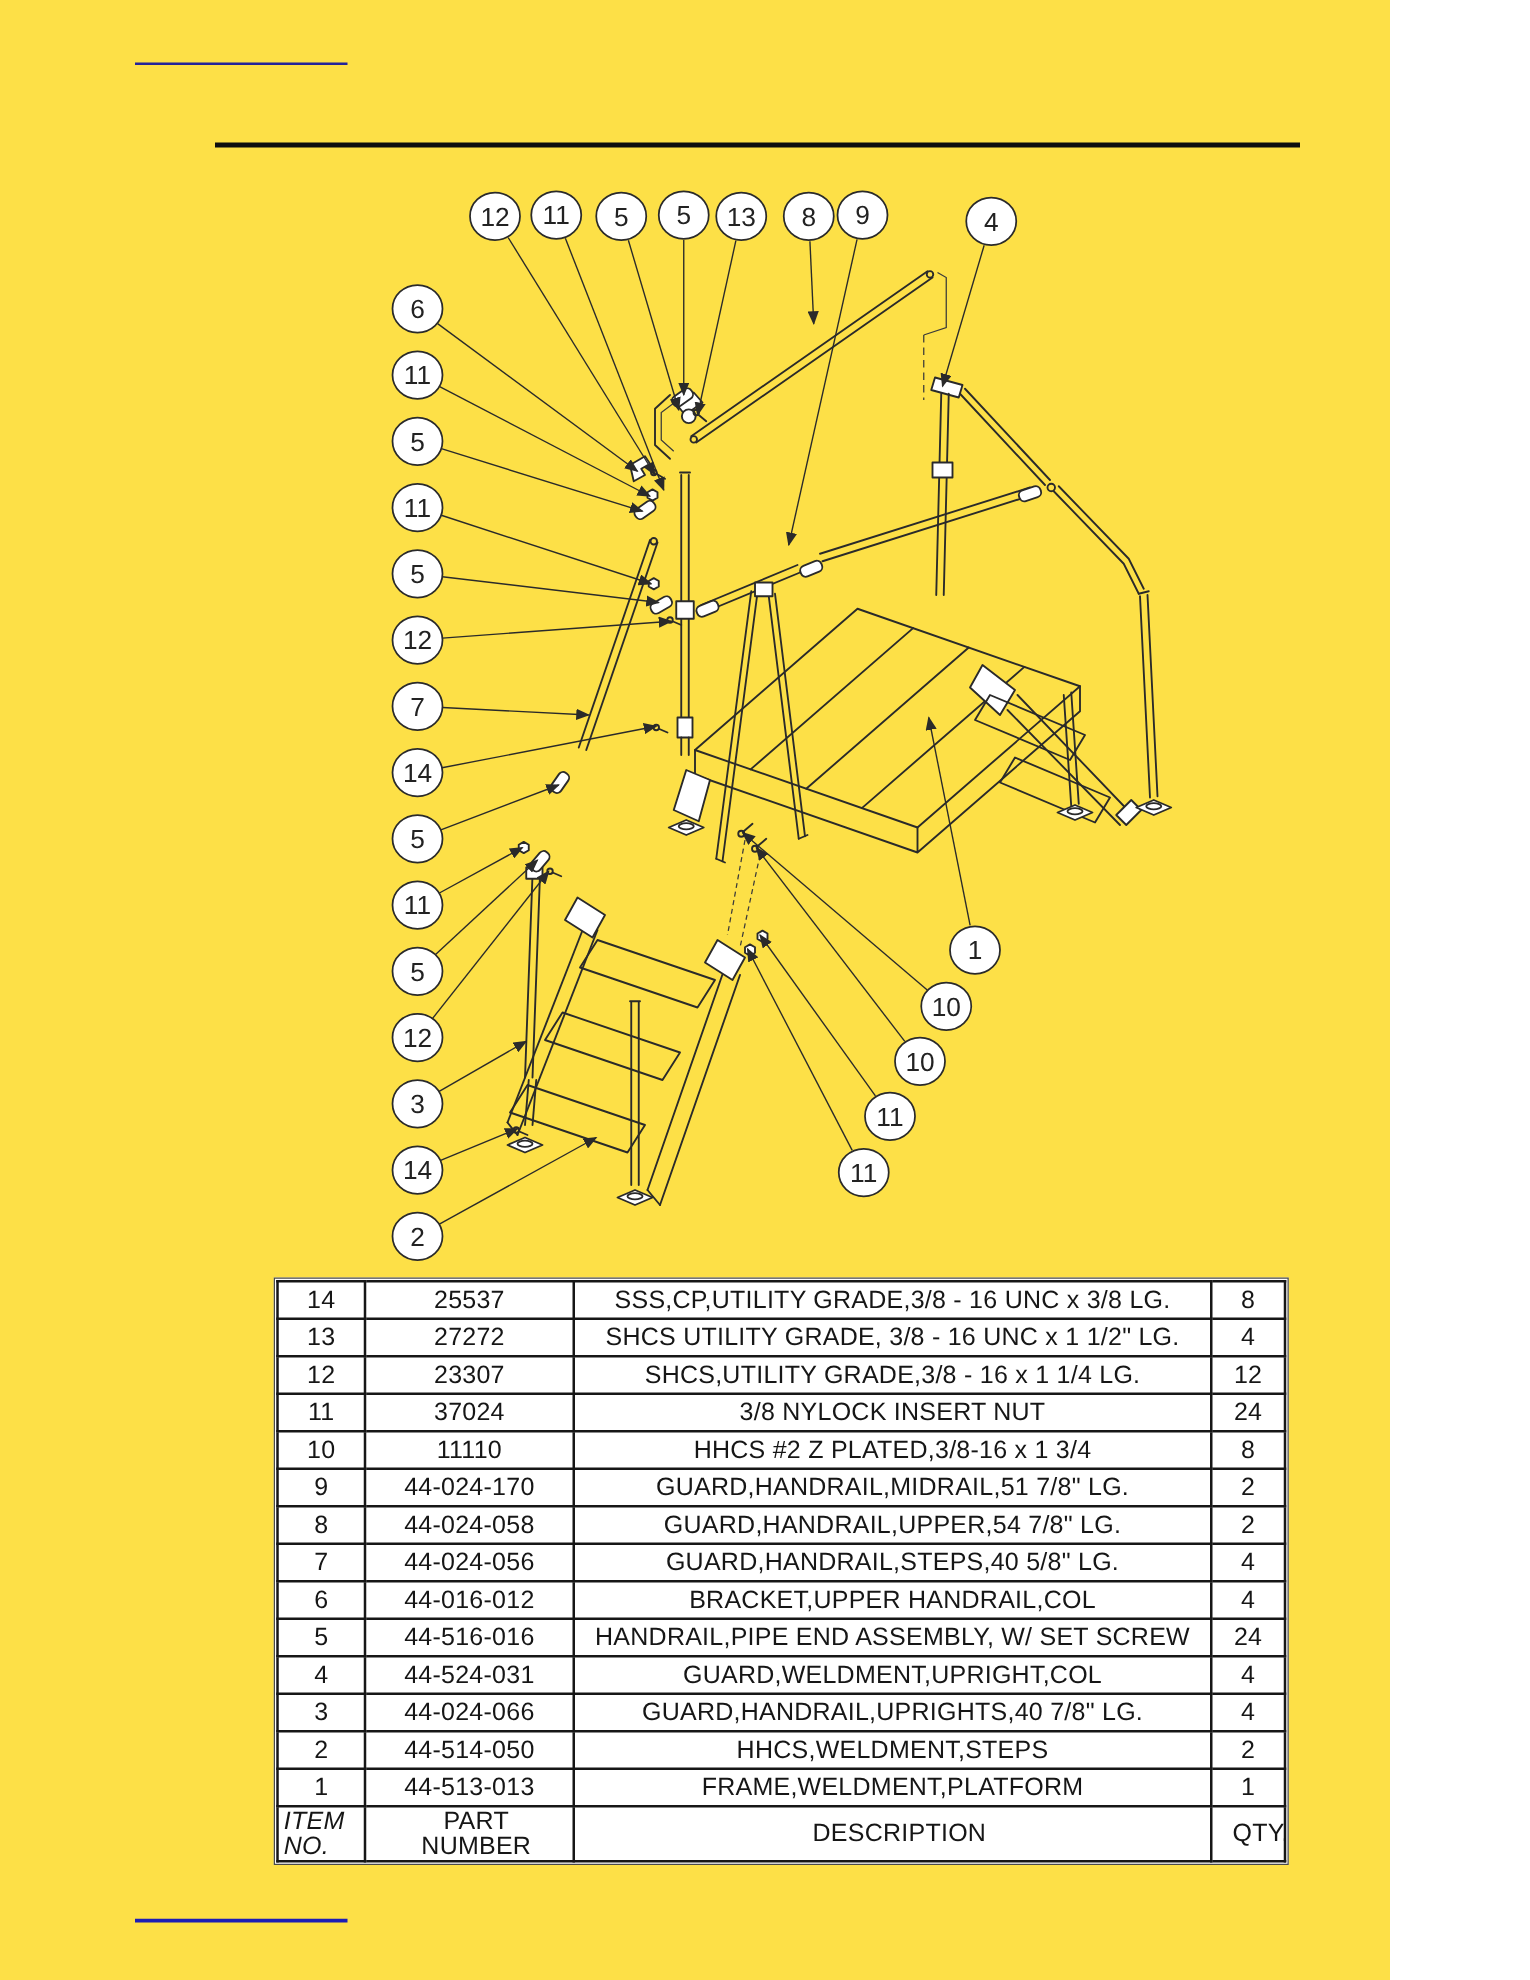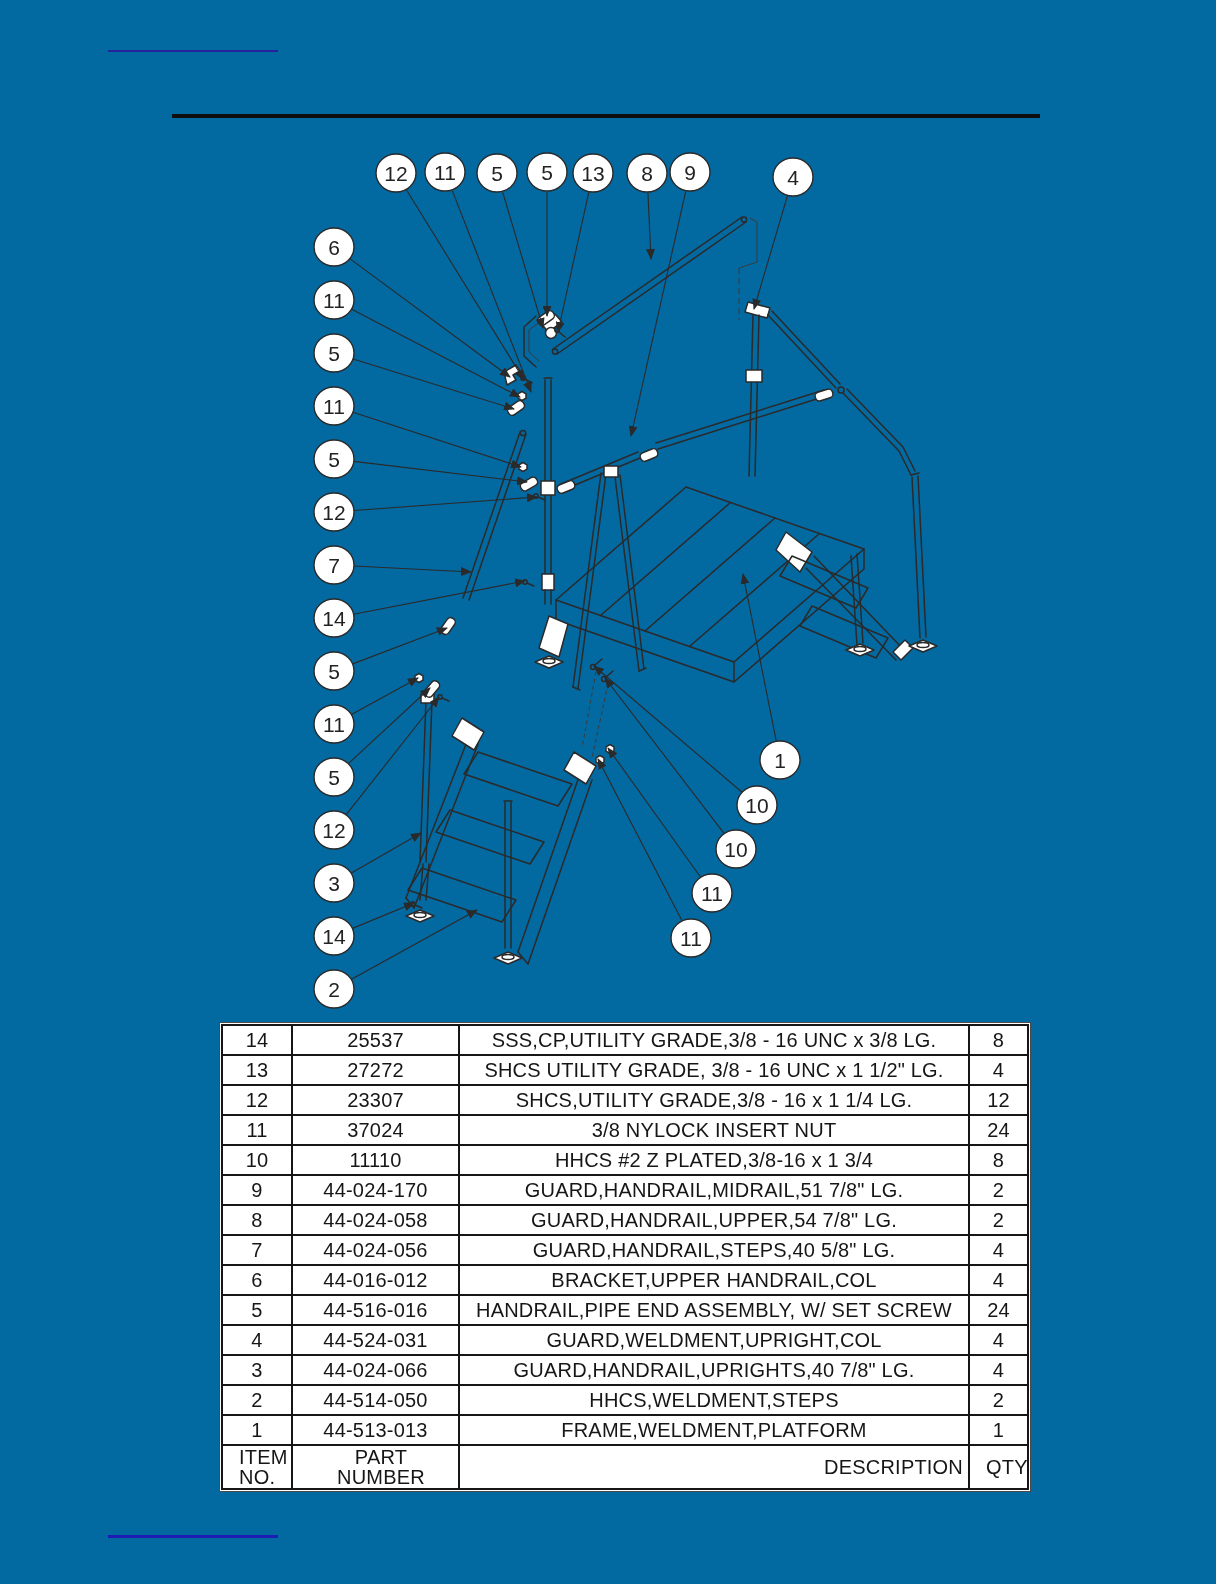--- a/index.html
+++ b/index.html
@@ -1,33 +1,33 @@
 <!DOCTYPE html>
 <html><head>
 <meta charset="utf-8">
 <style>
   html,body{margin:0;padding:0;background:#ffffff;}
-  .page{position:relative;width:1216px;height:1584px;background:#0369a1;overflow:hidden;
+  .page{position:relative;width:1112px;height:1584px;background:#fde047;overflow:hidden;
         font-family:"Liberation Sans", sans-serif;color:#141414;}
   .rule{position:absolute;}
   .rule-top-blue{left:108px;top:50px;width:170px;height:2px;background:#23239a;}
   .rule-divider{left:172px;top:114px;width:868px;height:4px;background:#0e0e0e;}
   .rule-bottom-blue{left:108px;top:1535px;width:170px;height:3px;background:#1d1db5;}
   svg.diagram{position:absolute;left:0;top:0;}
   .lw{stroke:#2a2a2a;stroke-width:1.5;fill:none;stroke-linecap:round;stroke-linejoin:round;}
   .thin{stroke:#3a3a3a;stroke-width:1;fill:none;}
   .whitefill{fill:#ffffff;}
   .table-wrap{position:absolute;left:219px;top:1022px;border:1px solid #4a4a4a;padding:1px;background:#fff;}
   table.parts{border-collapse:collapse;table-layout:fixed;width:806px;background:#fff;
               font-family:"Liberation Sans", sans-serif;font-size:20px;color:#161616;}
   table.parts td{border:2px solid #161616;height:28px;padding:0 5px;text-align:center;
                  white-space:nowrap;overflow:hidden;font-weight:400;letter-spacing:.2px;}
   table.parts td.c-desc{text-align:center;}
   table.parts tr.hdr td{height:42px;font-size:20px;white-space:normal;line-height:1.02;padding-left:16px;}
-  table.parts tr.hdr td.c-item{text-align:left;padding-left:16px;}
+  table.parts tr.hdr td.c-item{text-align:left;padding-left:4px;font-style:italic;}
   col.w-item{width:70px;} col.w-part{width:167px;} col.w-desc{width:510px;} col.w-qty{width:59px;}
 </style>
 </head>
 <body>
 
 <div class="page">
 
   <div class="rule rule-top-blue"></div>
   <div class="rule rule-divider"></div>
   <div class="rule rule-bottom-blue"></div>
@@ -483,20 +483,20 @@
             <td class="c-item">1</td>
             <td class="c-part">44-513-013</td>
             <td class="c-desc">FRAME,WELDMENT,PLATFORM</td>
             <td class="c-qty">1</td>
           </tr>
         </tbody>
       <tbody>
         <tr class="hdr">
           <td class="c-item">ITEM NO.</td>
           <td class="c-part">PART NUMBER</td>
-          <td class="c-desc" style="text-align:right">DESCRIPTION</td>
+          <td class="c-desc" style="text-align:center">DESCRIPTION</td>
           <td class="c-qty">QTY.</td>
         </tr>
       </tbody>
     </table>
   </div>
 
 </div>
 
 </body></html>

